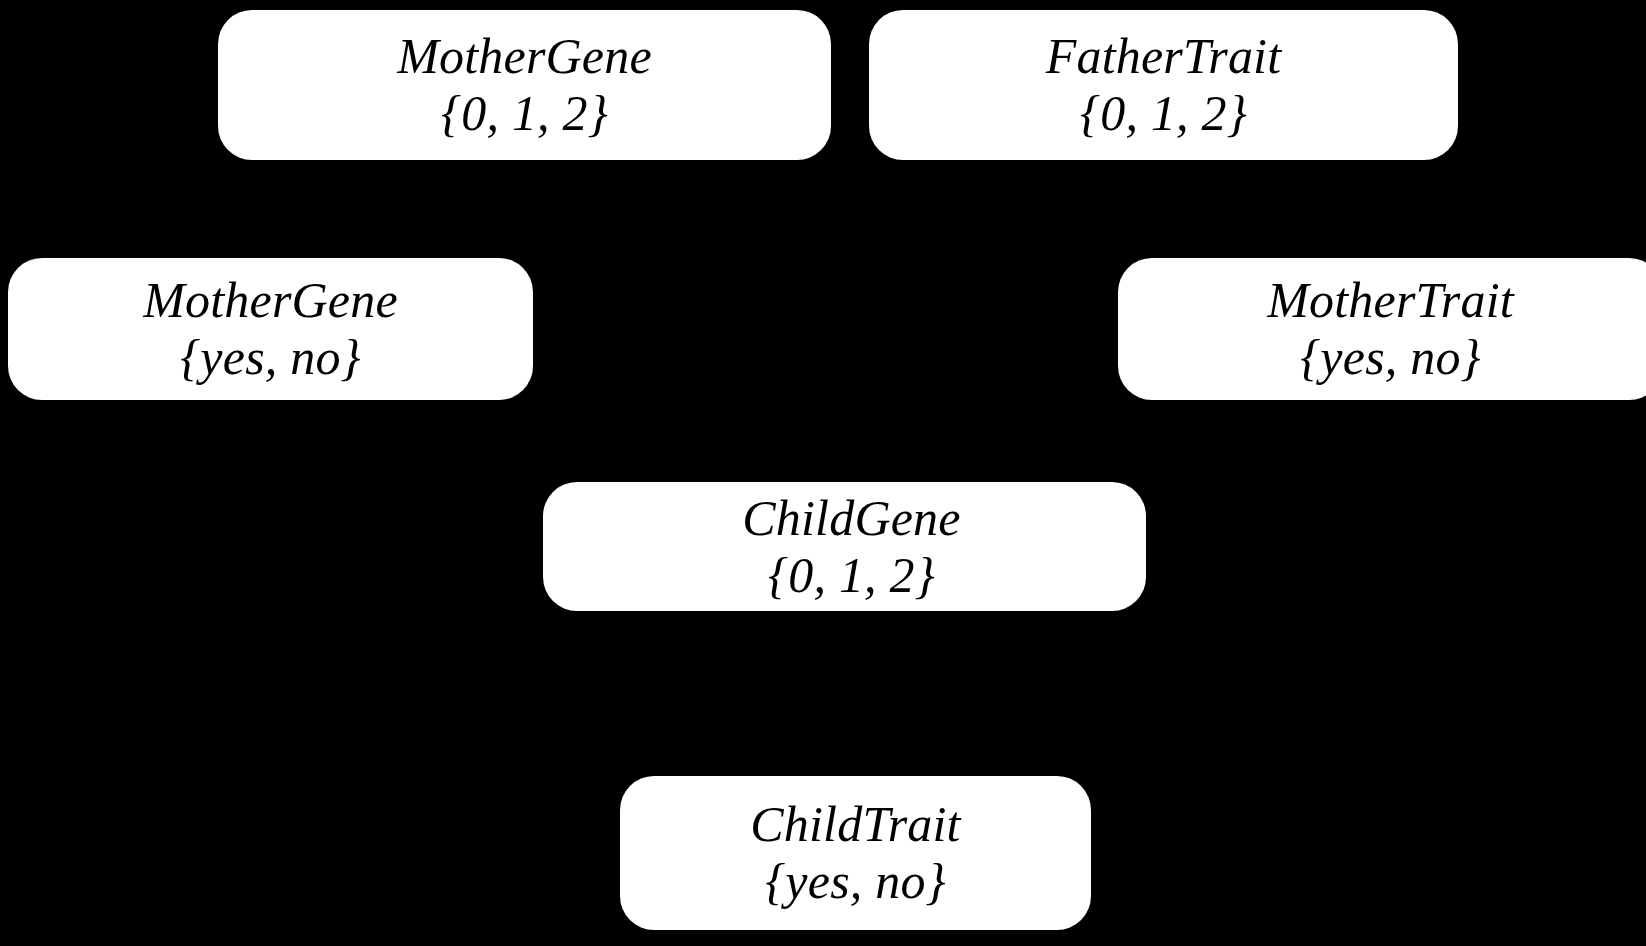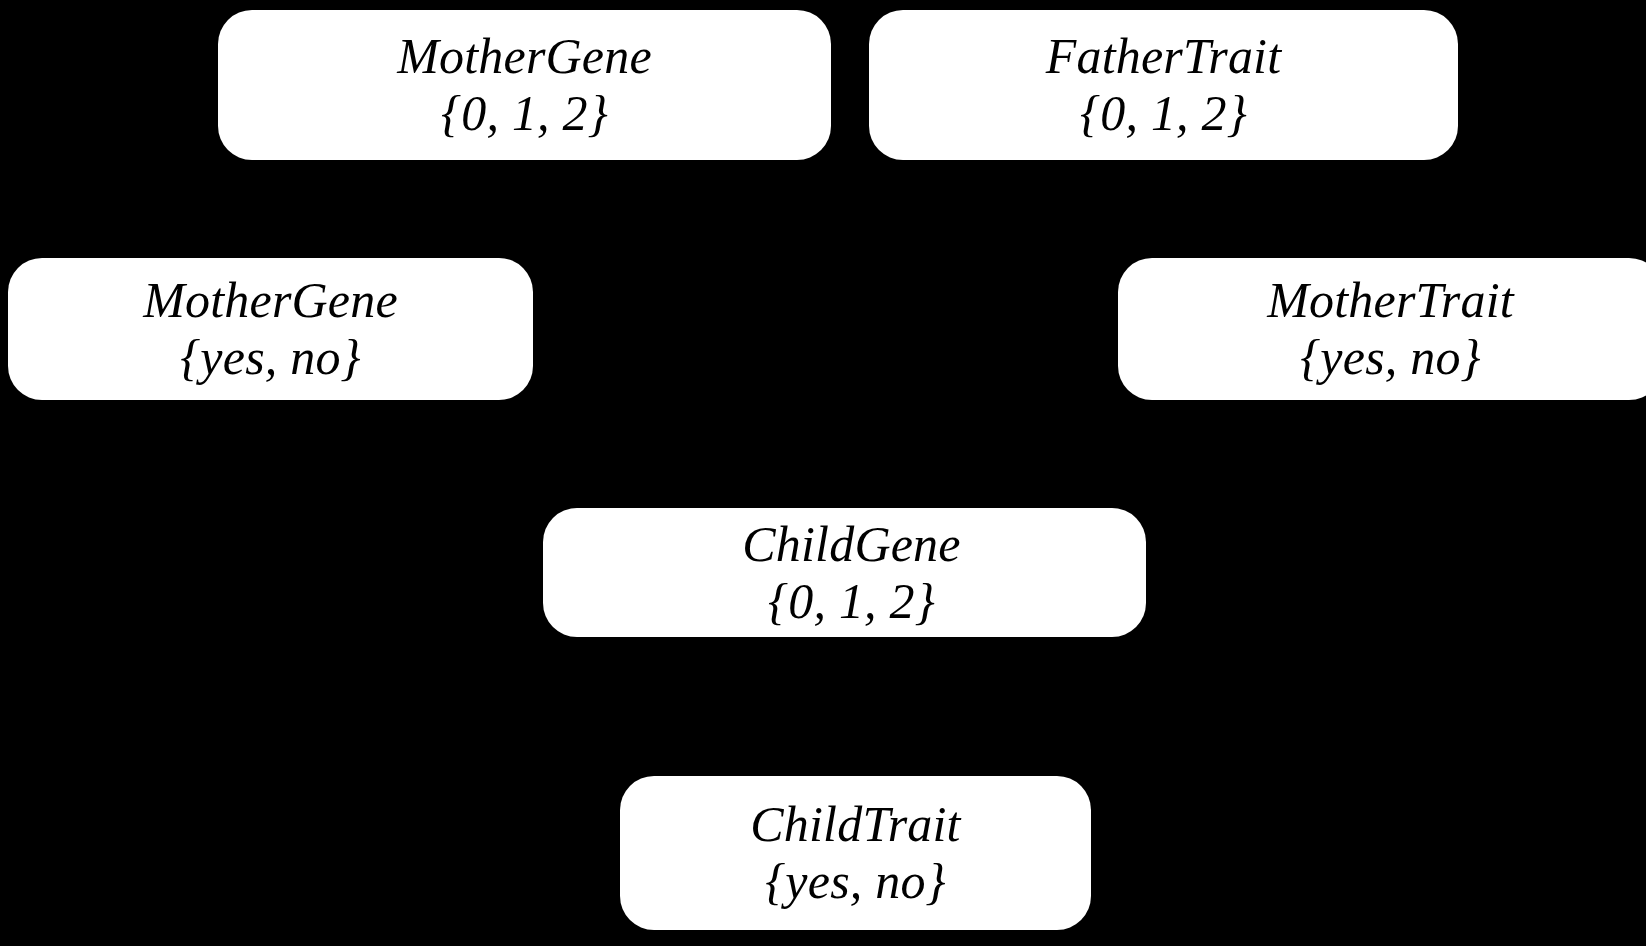--- a/index.html
+++ b/index.html
@@ -49,21 +49,21 @@
     font-size: 50px;
     margin-top: 4px;
     text-align: center;
   }
 
   
   #node-mother-gene  { left: 218px;  top: 10px;  width: 613px; height: 150px; }
   #node-father-gene  { left: 869px;  top: 10px;  width: 589px; height: 150px; }
   #node-mother-trait { left: 8px;    top: 258px; width: 525px; height: 142px; }
   #node-father-trait { left: 1118px; top: 258px; width: 545px; height: 142px; }
-  #node-child-gene   { left: 543px;  top: 508px; width: 603px; height: 129px; padding-left: 14px; }
+  #node-child-gene   { left: 543px;  top: 482px; width: 603px; height: 129px; padding-left: 14px; }
   #node-child-trait  { left: 620px;  top: 776px; width: 471px; height: 154px; }
 
   #node-mother-trait .name, #node-mother-trait .domain,
   #node-father-trait .name, #node-father-trait .domain,
   #node-child-gene .name,   #node-child-gene .domain,
   #node-child-trait .name,  #node-child-trait .domain { font-size: 50px; }
 </style>
 </head>
 <body>
 

